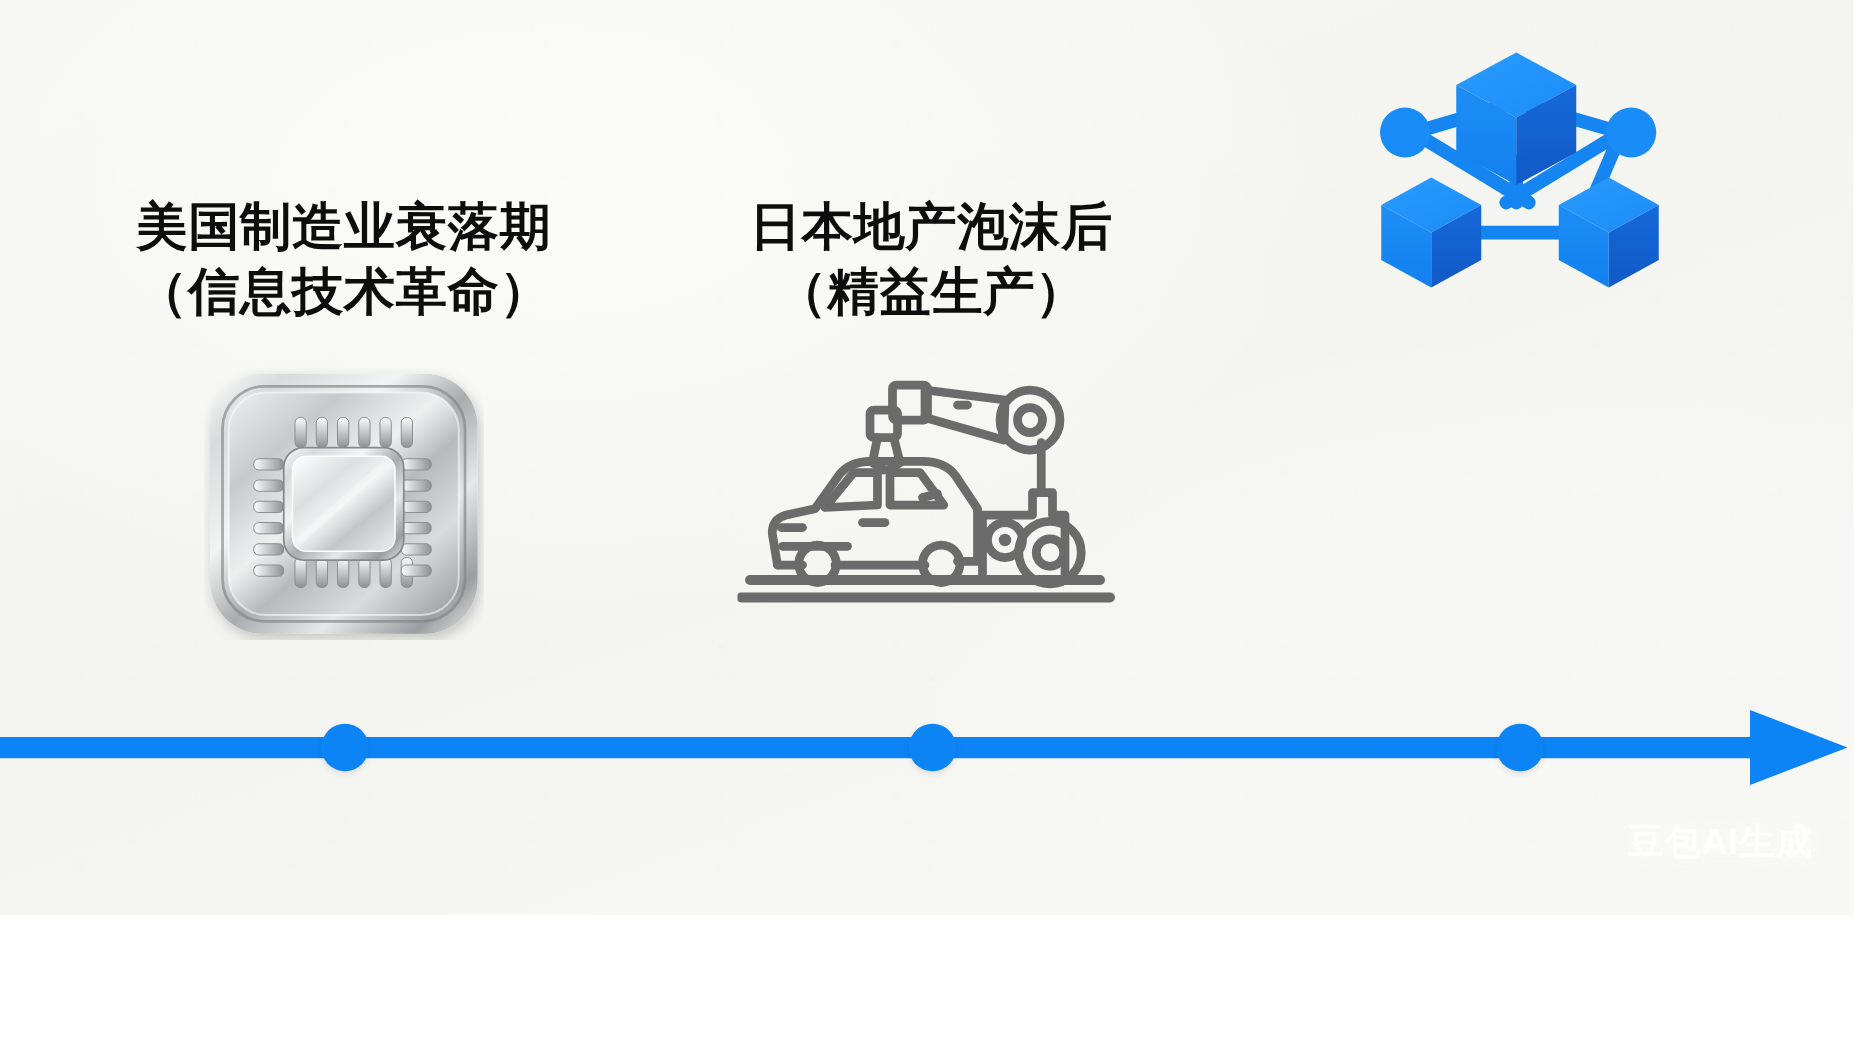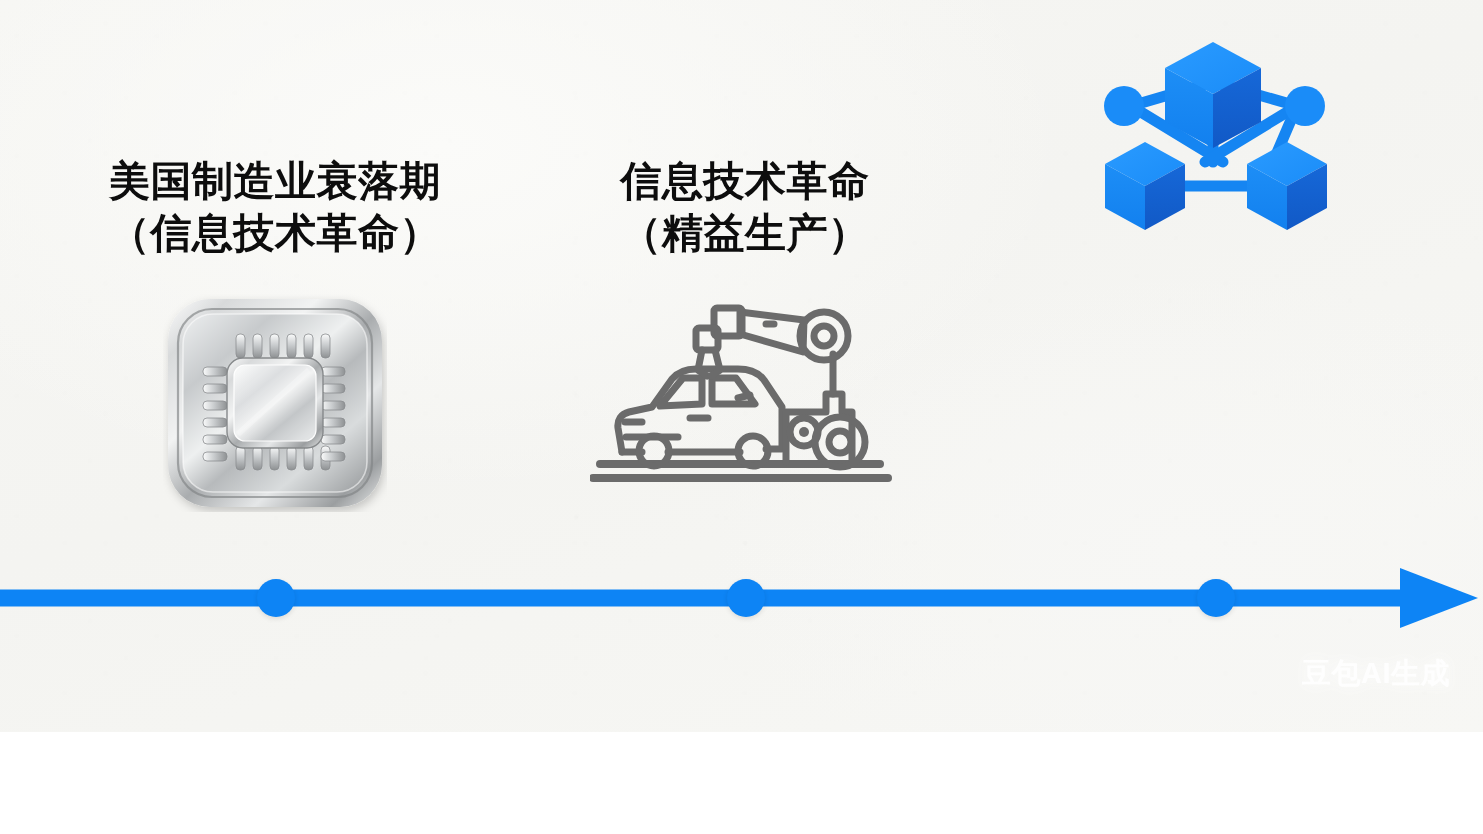--- a/index.html
+++ b/index.html
@@ -204,21 +204,21 @@
         </g>
 
         <rect x="64" y="64" width="96" height="90" rx="16" ry="16" fill="url(#chromeOuter)" stroke="#86898b" stroke-width="1.4"></rect>
         <rect x="71" y="71" width="82" height="76" rx="11" ry="11" fill="url(#chromeDie)" stroke="#ffffff" stroke-width="1.2" opacity="0.98"></rect>
         <path d="M75 140 L146 76" stroke="#ffffff" stroke-width="6" opacity="0.25" fill="none"></path>
       </svg>
     </div>
   </div>
 
   <div class="col" id="col-1">
-    <div class="col-label">信息技术革命
+    <div class="col-label">日本地产泡沫后
 （精益生产）</div>
 
     <div class="icon-wrap">
       <svg width="310" height="195" viewBox="0 0 310 195" fill="none" stroke="#6b6b6b" stroke-width="7" stroke-linecap="round" stroke-linejoin="round">
 
         <line x1="10" y1="170" x2="290" y2="170" stroke-width="8"></line>
         <line x1="3" y1="184" x2="298" y2="184" stroke-width="8"></line>
 
         <path d="M32 158
                  L28 134

